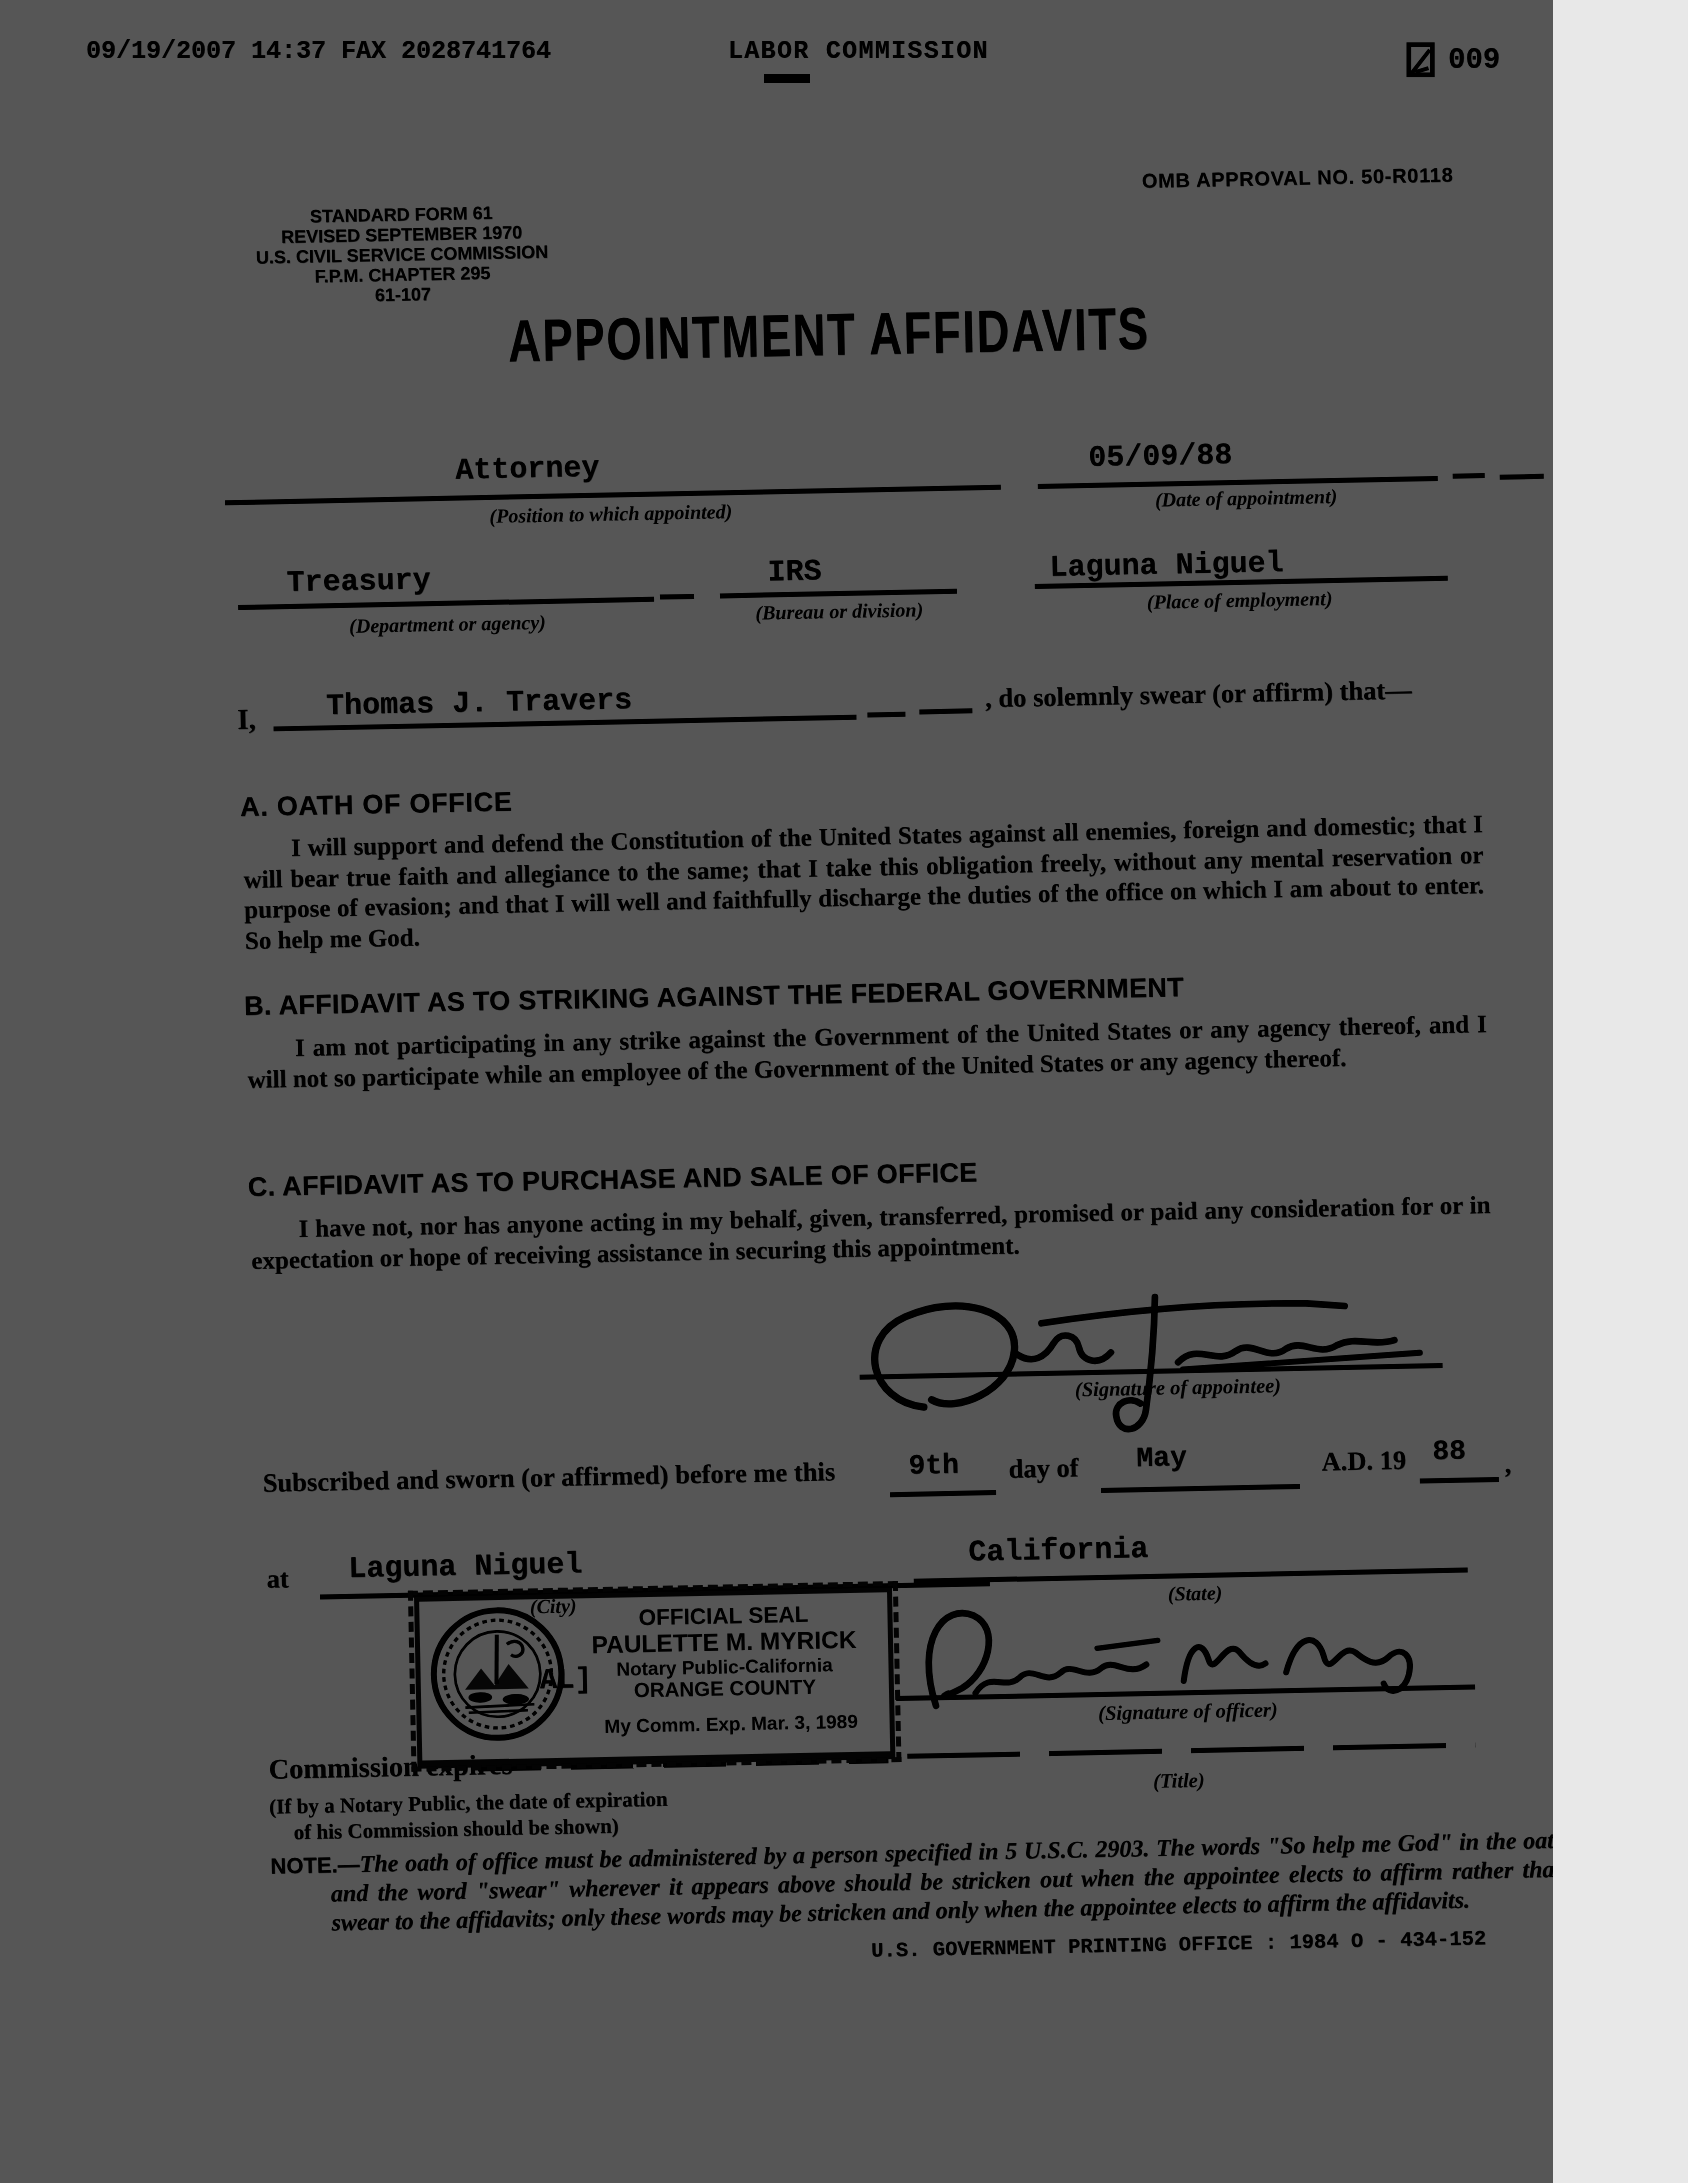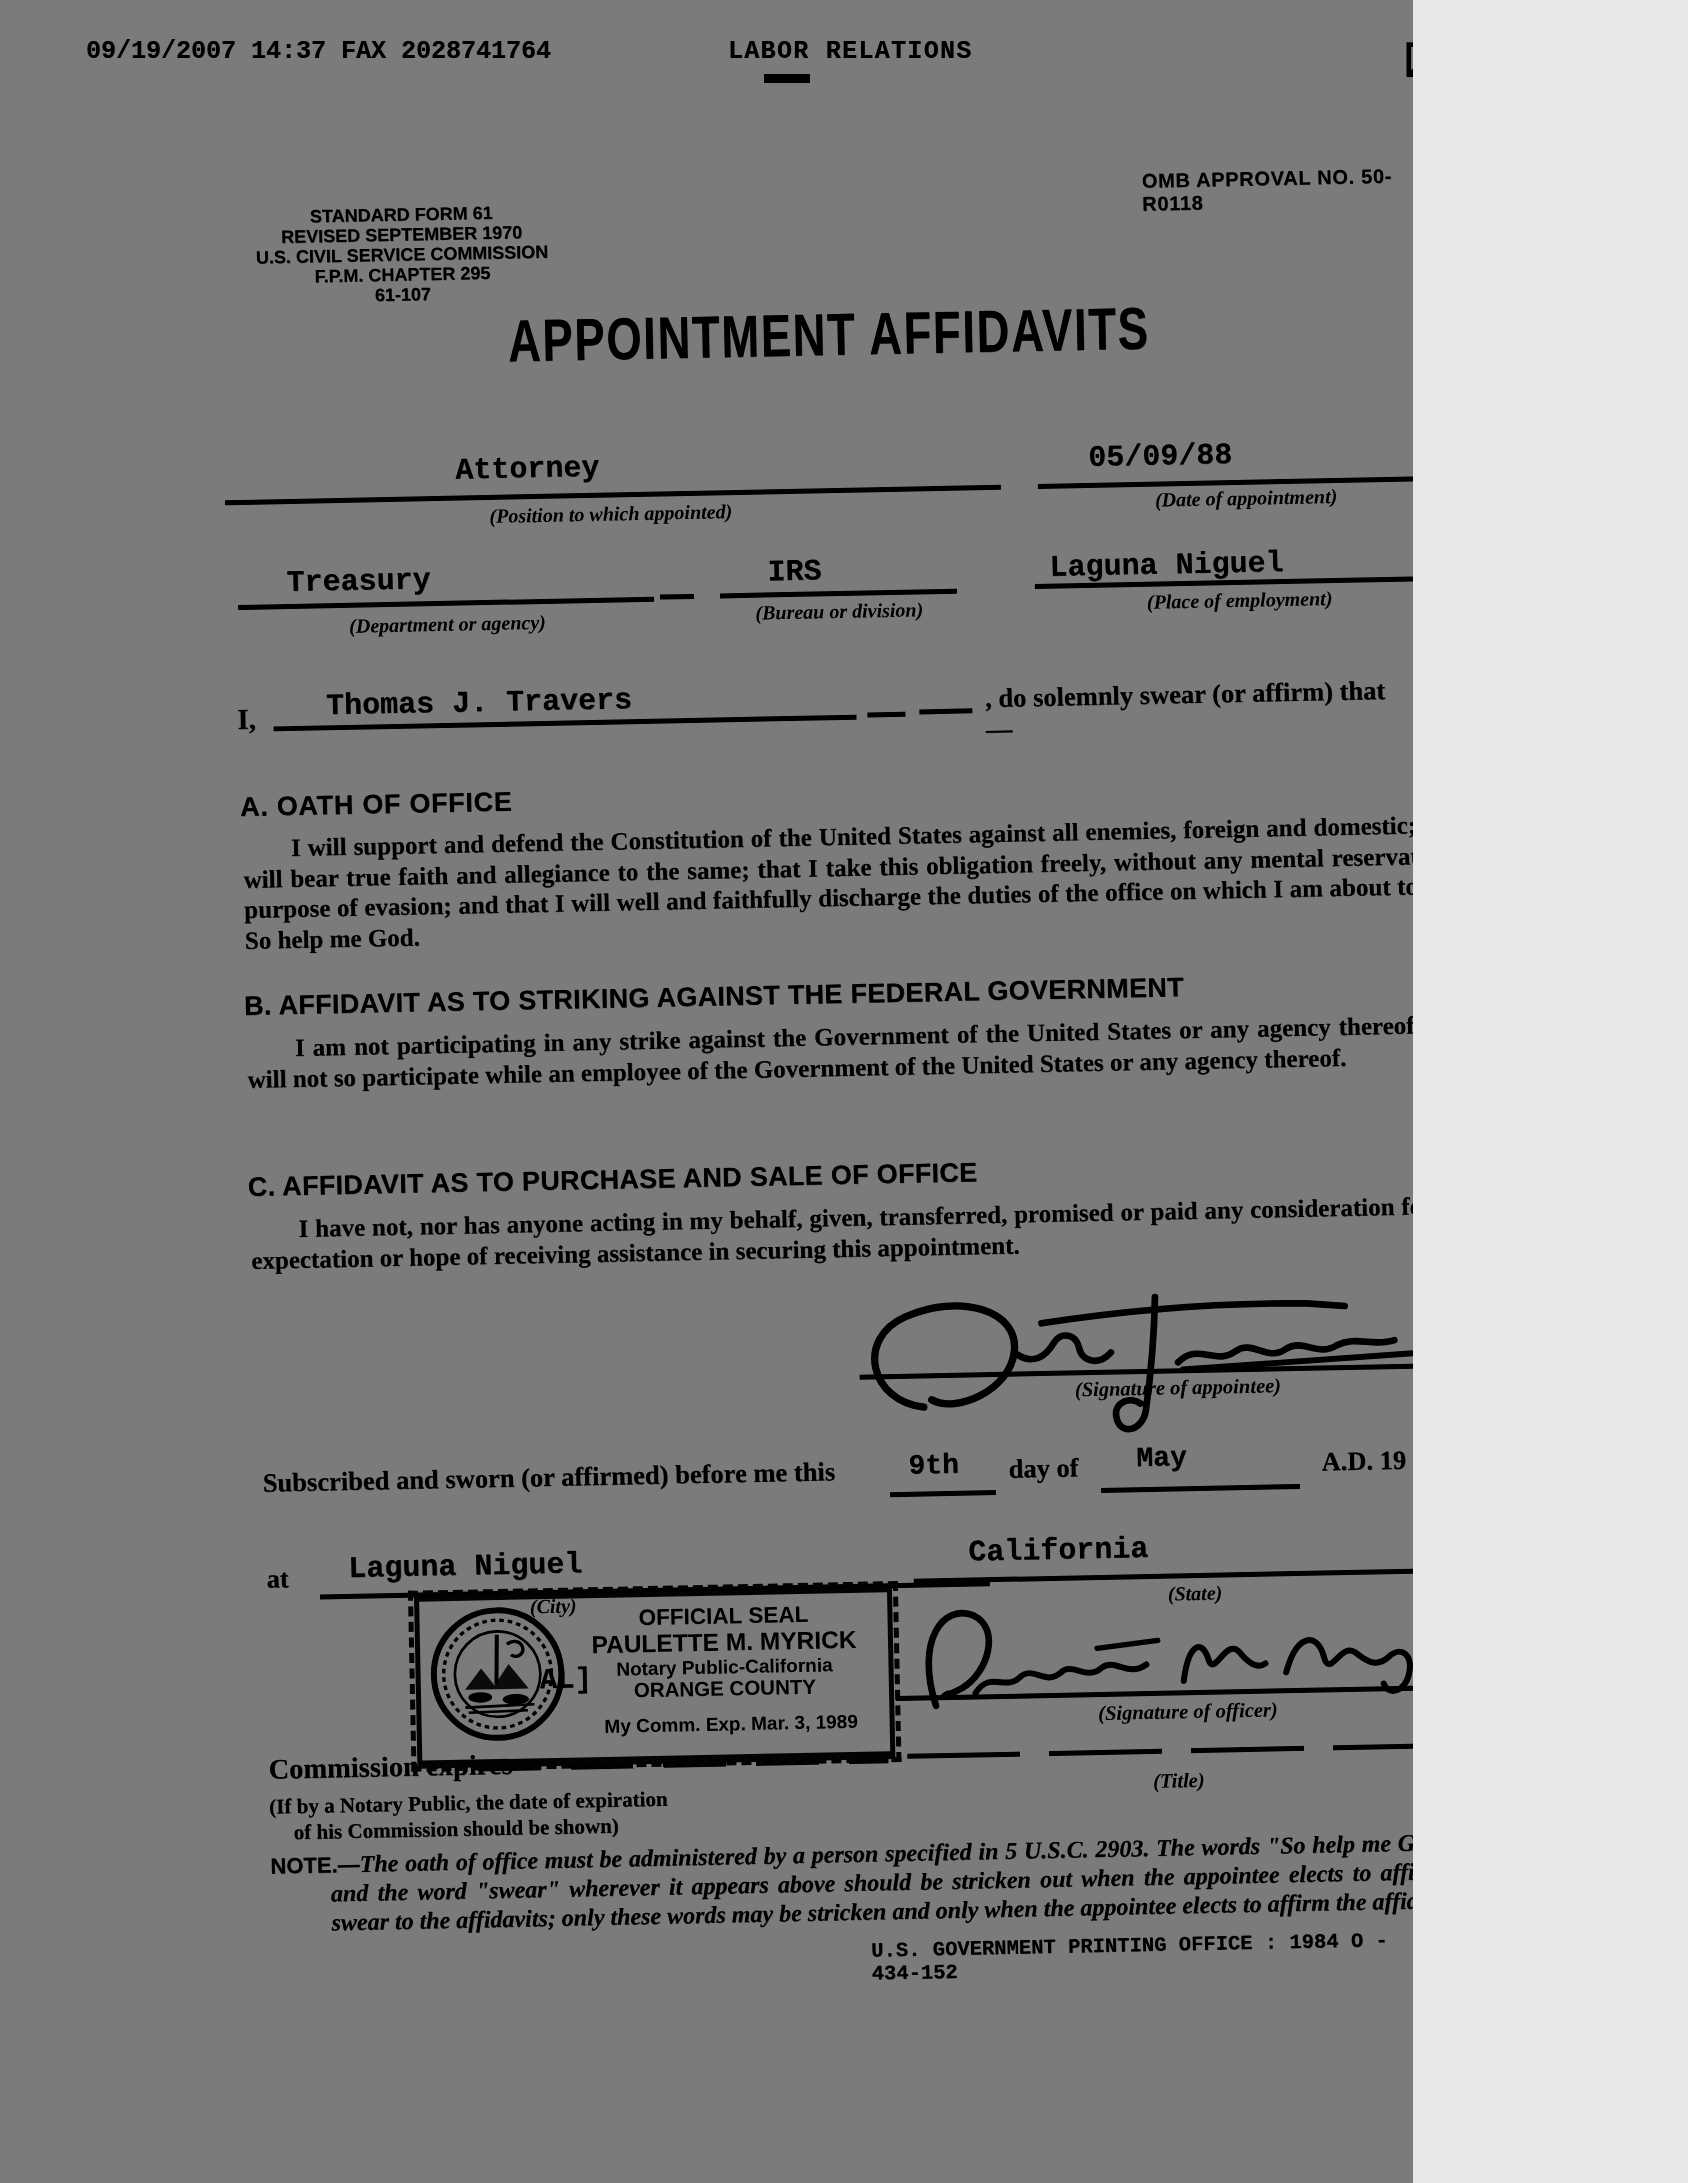--- a/index.html
+++ b/index.html
@@ -1,17 +1,17 @@
 <!DOCTYPE html>
 <html style="font-size:10.6px"><head>
 <meta charset="utf-8">
 <style>
   html,body{margin:0;padding:0;background:#e8e8e8;}
   .page{
-    position:relative;width:1413px;height:2183px;background:#3b82f6;
+    position:relative;width:1553px;height:2183px;background:#c2410c;
     overflow:hidden;color:#000;filter:grayscale(1) contrast(1.06);
     font-family:"Liberation Serif",serif;
   }
   .abs{position:absolute;}
   .mono{font-family:"Liberation Mono",monospace;font-weight:bold;}
   .serif{font-family:"Liberation Serif",serif;font-weight:bold;}
   .sans{font-family:"Liberation Sans",sans-serif;font-weight:bold;}
   .cap{font-family:"Liberation Serif",serif;font-weight:bold;font-style:italic;text-align:center;}
   .ink{text-shadow:0.4px 0.4px 0 rgba(0,0,0,0.5);}
   .bar{position:absolute;background:#000;}
@@ -23,21 +23,21 @@
   .stamp::before{content:'';position:absolute;inset:-11.3px;border:5.3px dashed #0a0a0a;pointer-events:none;}
   .stamp-text{position:absolute;left:151px;top:8px;width:306px;text-align:center;font-family:"Liberation Sans",sans-serif;font-weight:bold;line-height:1.12;}
   svg{display:block;}
 </style>
 </head>
 <body>
 
 <div class="page">
 
   <div class="abs mono ink" style="left:86px;top:37px;font-size:25px;">09/19/2007 14:37 FAX 2028741764</div>
-  <div class="abs mono ink" style="left:728px;top:37px;font-size:25px;letter-spacing:1.3px;">LABOR RELATIONS</div>
+  <div class="abs mono ink" style="left:728px;top:37px;font-size:25px;letter-spacing:1.3px;">LABOR COMMISSION</div>
   <div class="bar" style="left:764px;top:74px;width:46px;height:8.6px;"></div>
   <div class="abs" style="left:1406px;top:42px;width:30.5px;height:38px;">
     <svg width="30.5" height="38" viewBox="0 0 46 58">
       <rect x="4" y="4" width="36" height="46" fill="none" stroke="#000" stroke-width="7"></rect>
       <path d="M8,48 L36,12 M14,46 L34,40" stroke="#000" stroke-width="6" fill="none"></path>
     </svg>
   </div>
   <div class="abs mono ink" style="left:1448px;top:44px;font-size:29px;">009</div>
 
   <div class="form">

